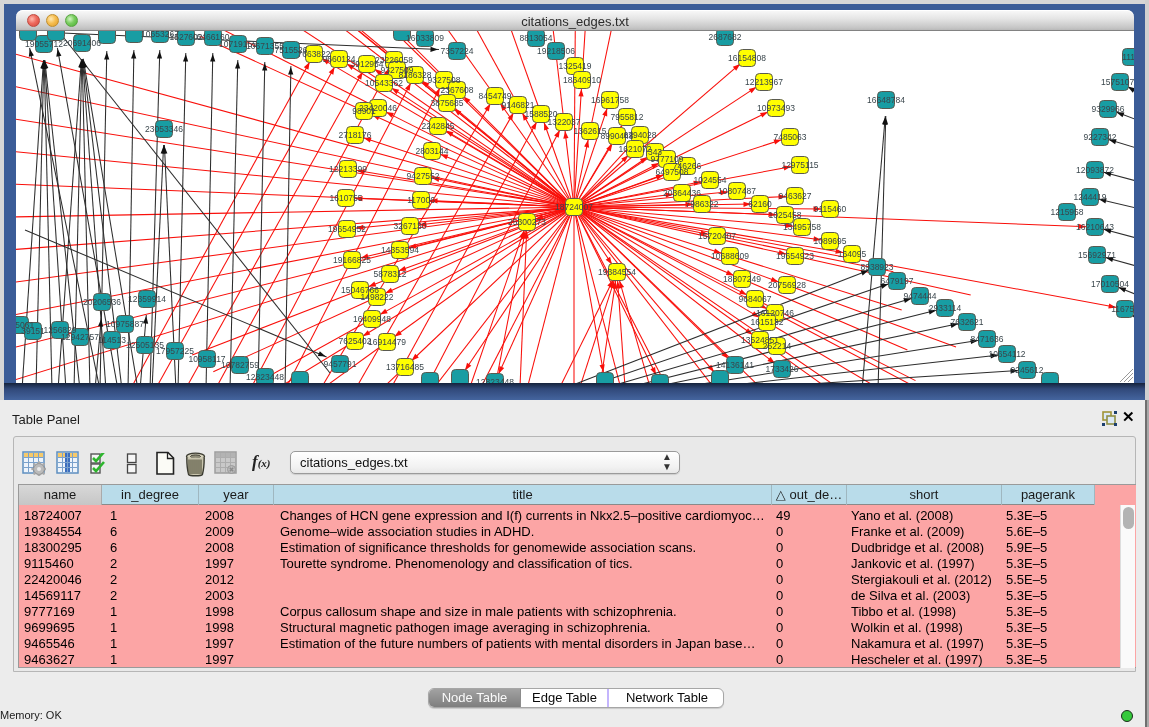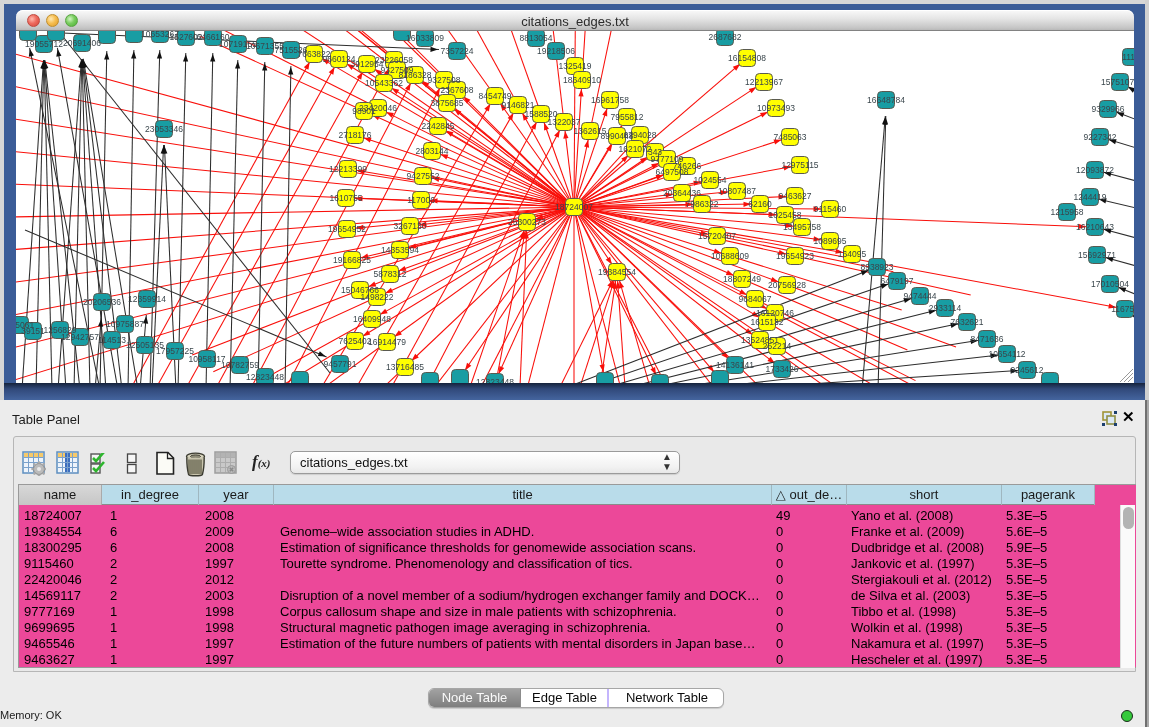--- a/index.html
+++ b/index.html
@@ -32,21 +32,21 @@
      border-left:2px solid #6f6f6f; }
   #innerpanel { left:13px; top:436px; width:1123px; height:236px;
     background:#e9e9e9; border:1px solid #b6b6b6; border-radius:3px 3px 0 0; }
   
   .ticon { position:absolute; top:14px; }
   #combo { left:276px; top:14px; width:390px; height:23px; border:1px solid #9a9a9a;
     border-radius:5px; background:linear-gradient(#ffffff,#f2f2f2 70%,#e8e8e8);
     font-size:13px; color:#111; line-height:21px; padding-left:9px;
     box-shadow:0 1px 1px rgba(0,0,0,0.12); }
   
-  #table { left:4px; top:47px; width:1118px; height:184px; background:#ec4899;
+  #table { left:4px; top:47px; width:1118px; height:184px; background:#fca5a5;
     border:1px solid #9a9a9a; border-right:none;padding-left:28px; }
   #thead { left:0; top:0; width:1076px; height:20px; background:#b9dcea;
     border-bottom:1px solid #8a8a8a; font-size:13px; color:#1a1a1a; }
   .th { position:absolute; top:0; height:20px; text-align:center;
     line-height:20px; border-right:1px solid #9fb7c0; }
   .namehdr { background:linear-gradient(#d8d8d8,#c6c6c6); border-right:1px solid #aaa; }
   .row { position:absolute; left:0; width:1076px; height:16px; font-size:13px;
     color:#000; white-space:nowrap; }
   .cell { position:absolute; top:0; height:16px; line-height:16px; overflow:hidden; }
   #vscroll { left:1101px; top:20px; width:15px; height:163px; background:#fafafa;
@@ -811,20 +811,21 @@
 <div class="th" style="left:180px;width:75px">year</div>
 <div class="th" style="left:255px;width:498px">title</div>
 <div class="th" style="left:753px;width:75px">△ out_de…</div>
 <div class="th" style="left:828px;width:155px">short</div>
 <div class="th" style="left:983px;width:93px">pagerank</div>
 </div>
 <div class="row" style="top:23px">
 <span class="cell" style="left:5px;width:78px">18724007</span>
 <span class="cell" style="left:91px;width:85px">1</span>
 <span class="cell" style="left:186px;width:66px">2008</span>
+<span class="cell" style="left:261px;width:490px">Changes of HCN gene expression and I(f) currents in Nkx2.5–positive cardiomyoc…</span>
 <span class="cell" style="left:757px;width:68px">49</span>
 <span class="cell" style="left:832px;width:150px">Yano et al. (2008)</span>
 <span class="cell" style="left:987px;width:88px">5.3E–5</span>
 </div>
 <div class="row" style="top:39px">
 <span class="cell" style="left:5px;width:78px">19384554</span>
 <span class="cell" style="left:91px;width:85px">6</span>
 <span class="cell" style="left:186px;width:66px">2009</span>
 <span class="cell" style="left:261px;width:490px">Genome–wide association studies in ADHD.</span>
 <span class="cell" style="left:757px;width:68px">0</span>
@@ -854,21 +855,20 @@
 <span class="cell" style="left:91px;width:85px">2</span>
 <span class="cell" style="left:186px;width:66px">2012</span>
 <span class="cell" style="left:757px;width:68px">0</span>
 <span class="cell" style="left:832px;width:150px">Stergiakouli et al. (2012)</span>
 <span class="cell" style="left:987px;width:88px">5.5E–5</span>
 </div>
 <div class="row" style="top:103px">
 <span class="cell" style="left:5px;width:78px">14569117</span>
 <span class="cell" style="left:91px;width:85px">2</span>
 <span class="cell" style="left:186px;width:66px">2003</span>
-<span class="cell" style="left:261px;width:490px">Disruption of a novel member of a sodium/hydrogen exchanger family and DOCK…</span>
 <span class="cell" style="left:757px;width:68px">0</span>
 <span class="cell" style="left:832px;width:150px">de Silva et al. (2003)</span>
 <span class="cell" style="left:987px;width:88px">5.3E–5</span>
 </div>
 <div class="row" style="top:119px">
 <span class="cell" style="left:5px;width:78px">9777169</span>
 <span class="cell" style="left:91px;width:85px">1</span>
 <span class="cell" style="left:186px;width:66px">1998</span>
 <span class="cell" style="left:261px;width:490px">Corpus callosum shape and size in male patients with schizophrenia.</span>
 <span class="cell" style="left:757px;width:68px">0</span>

